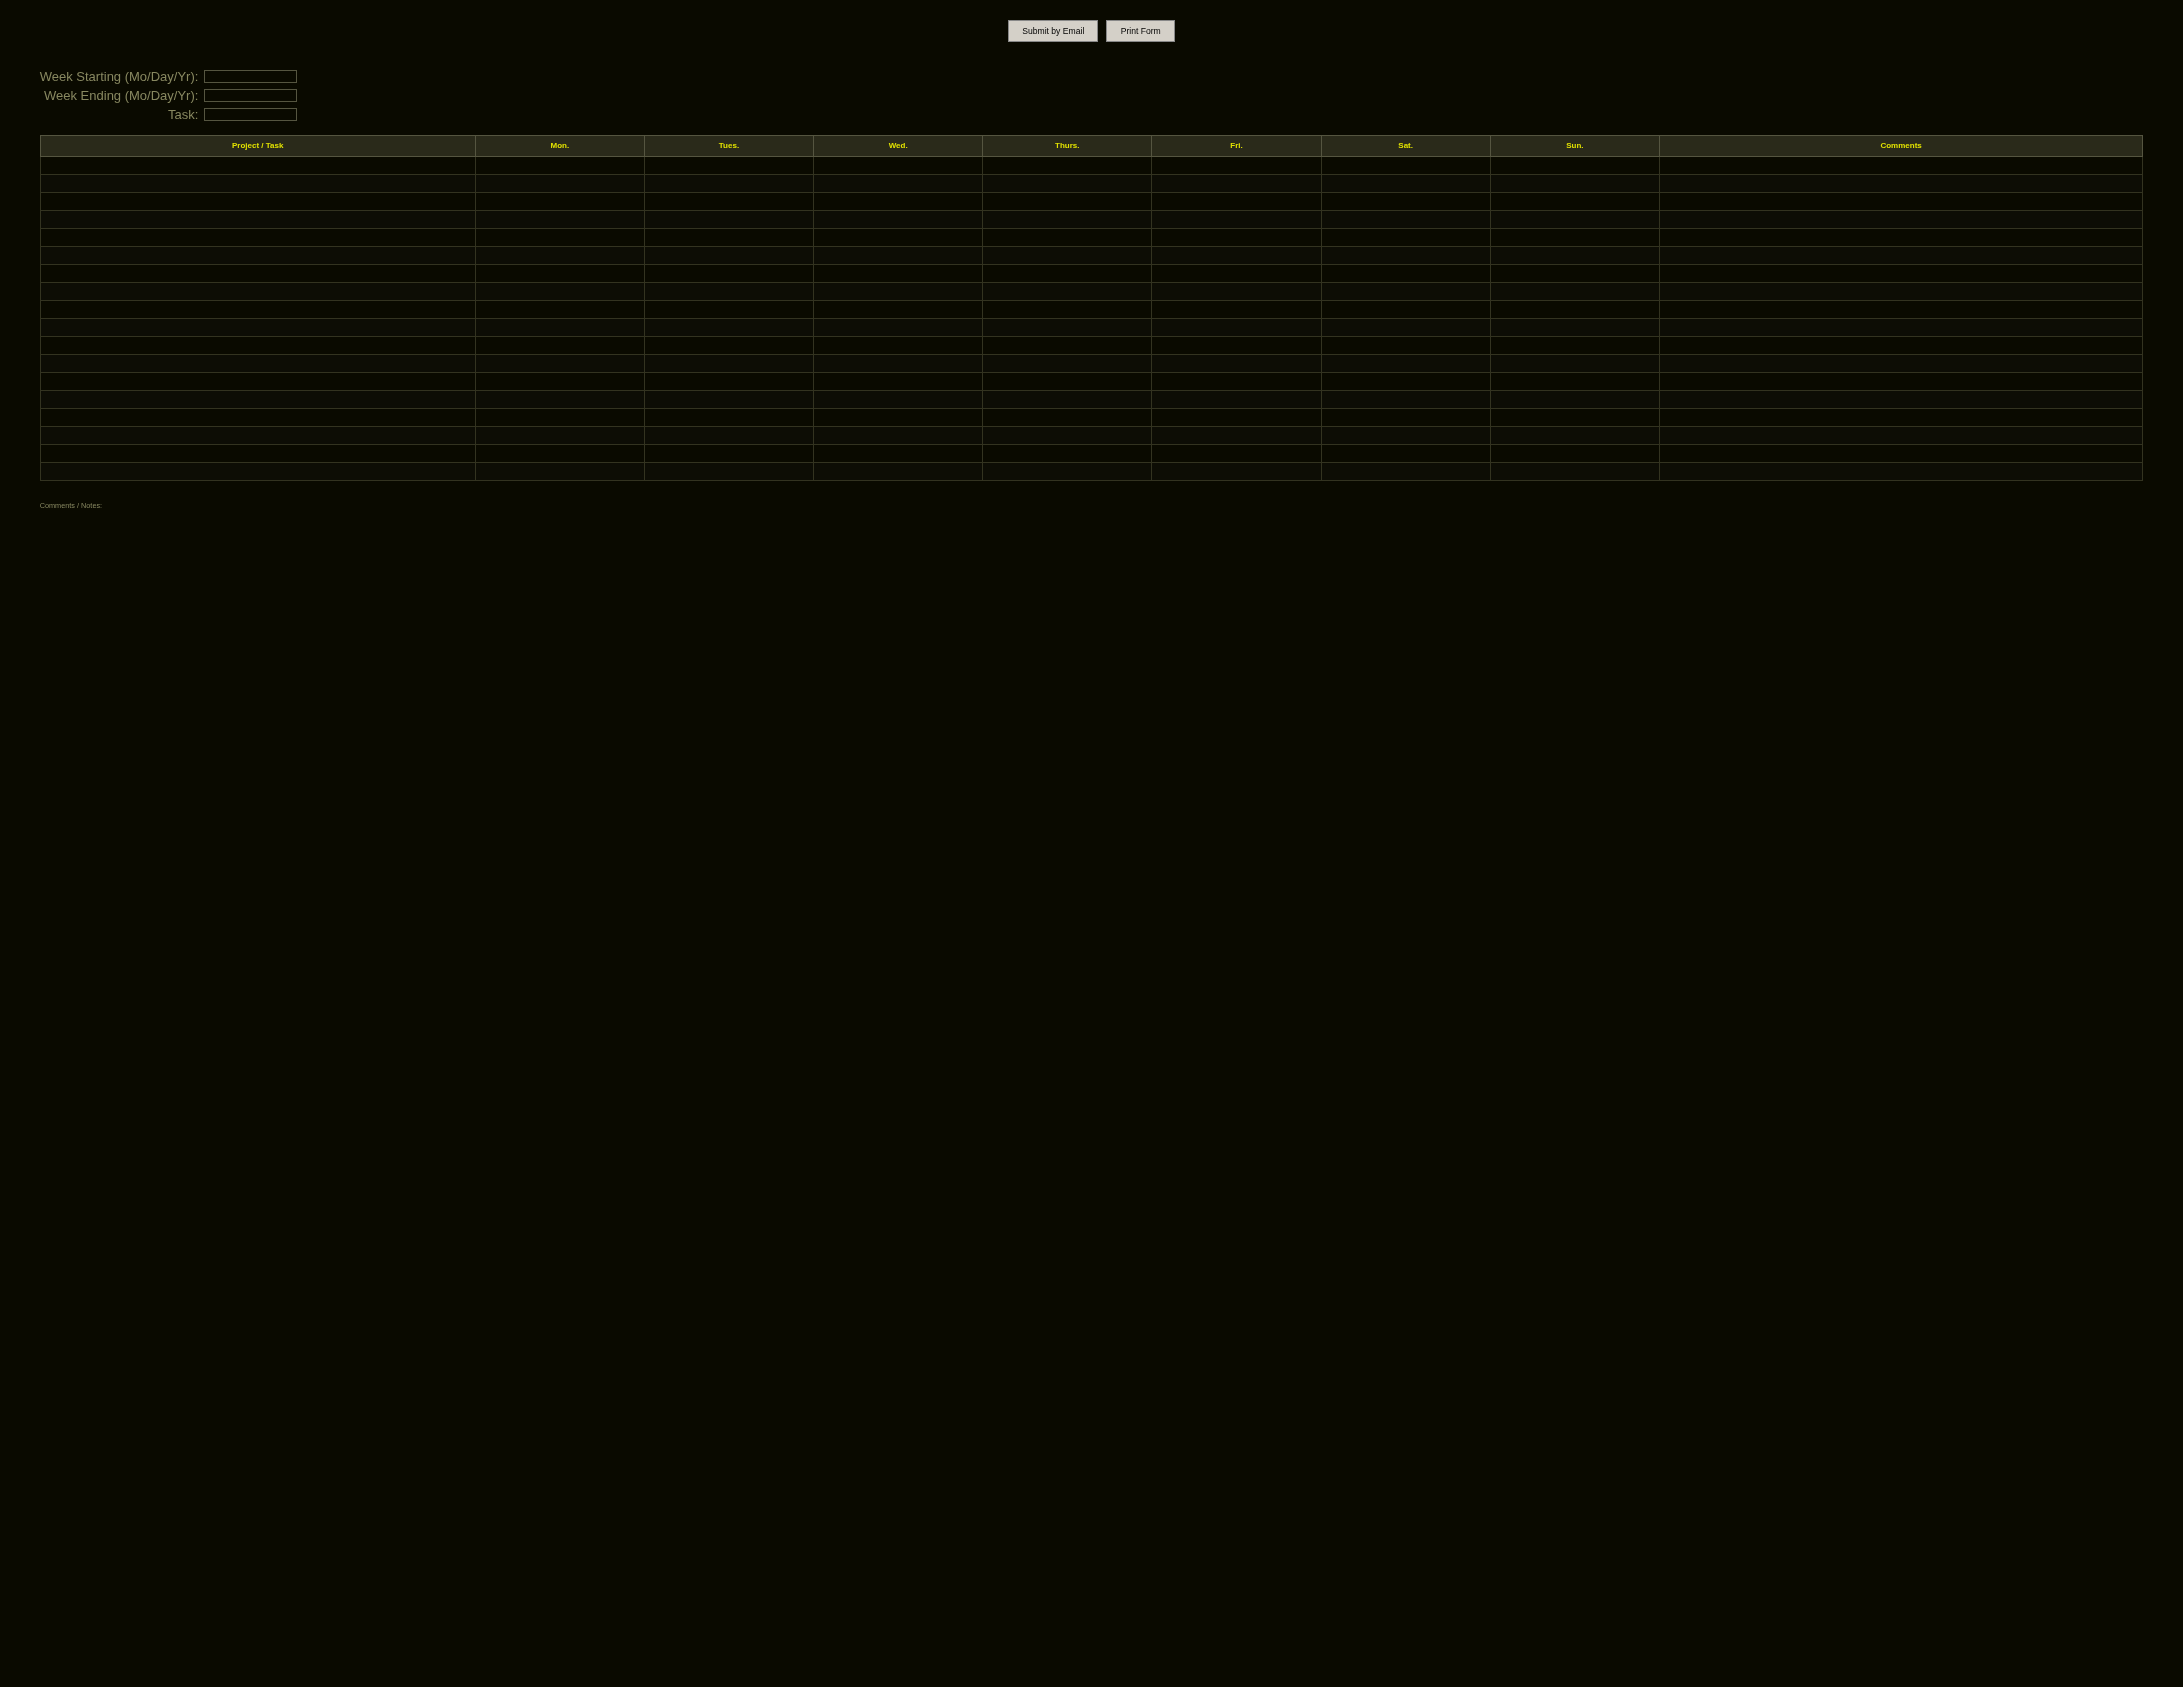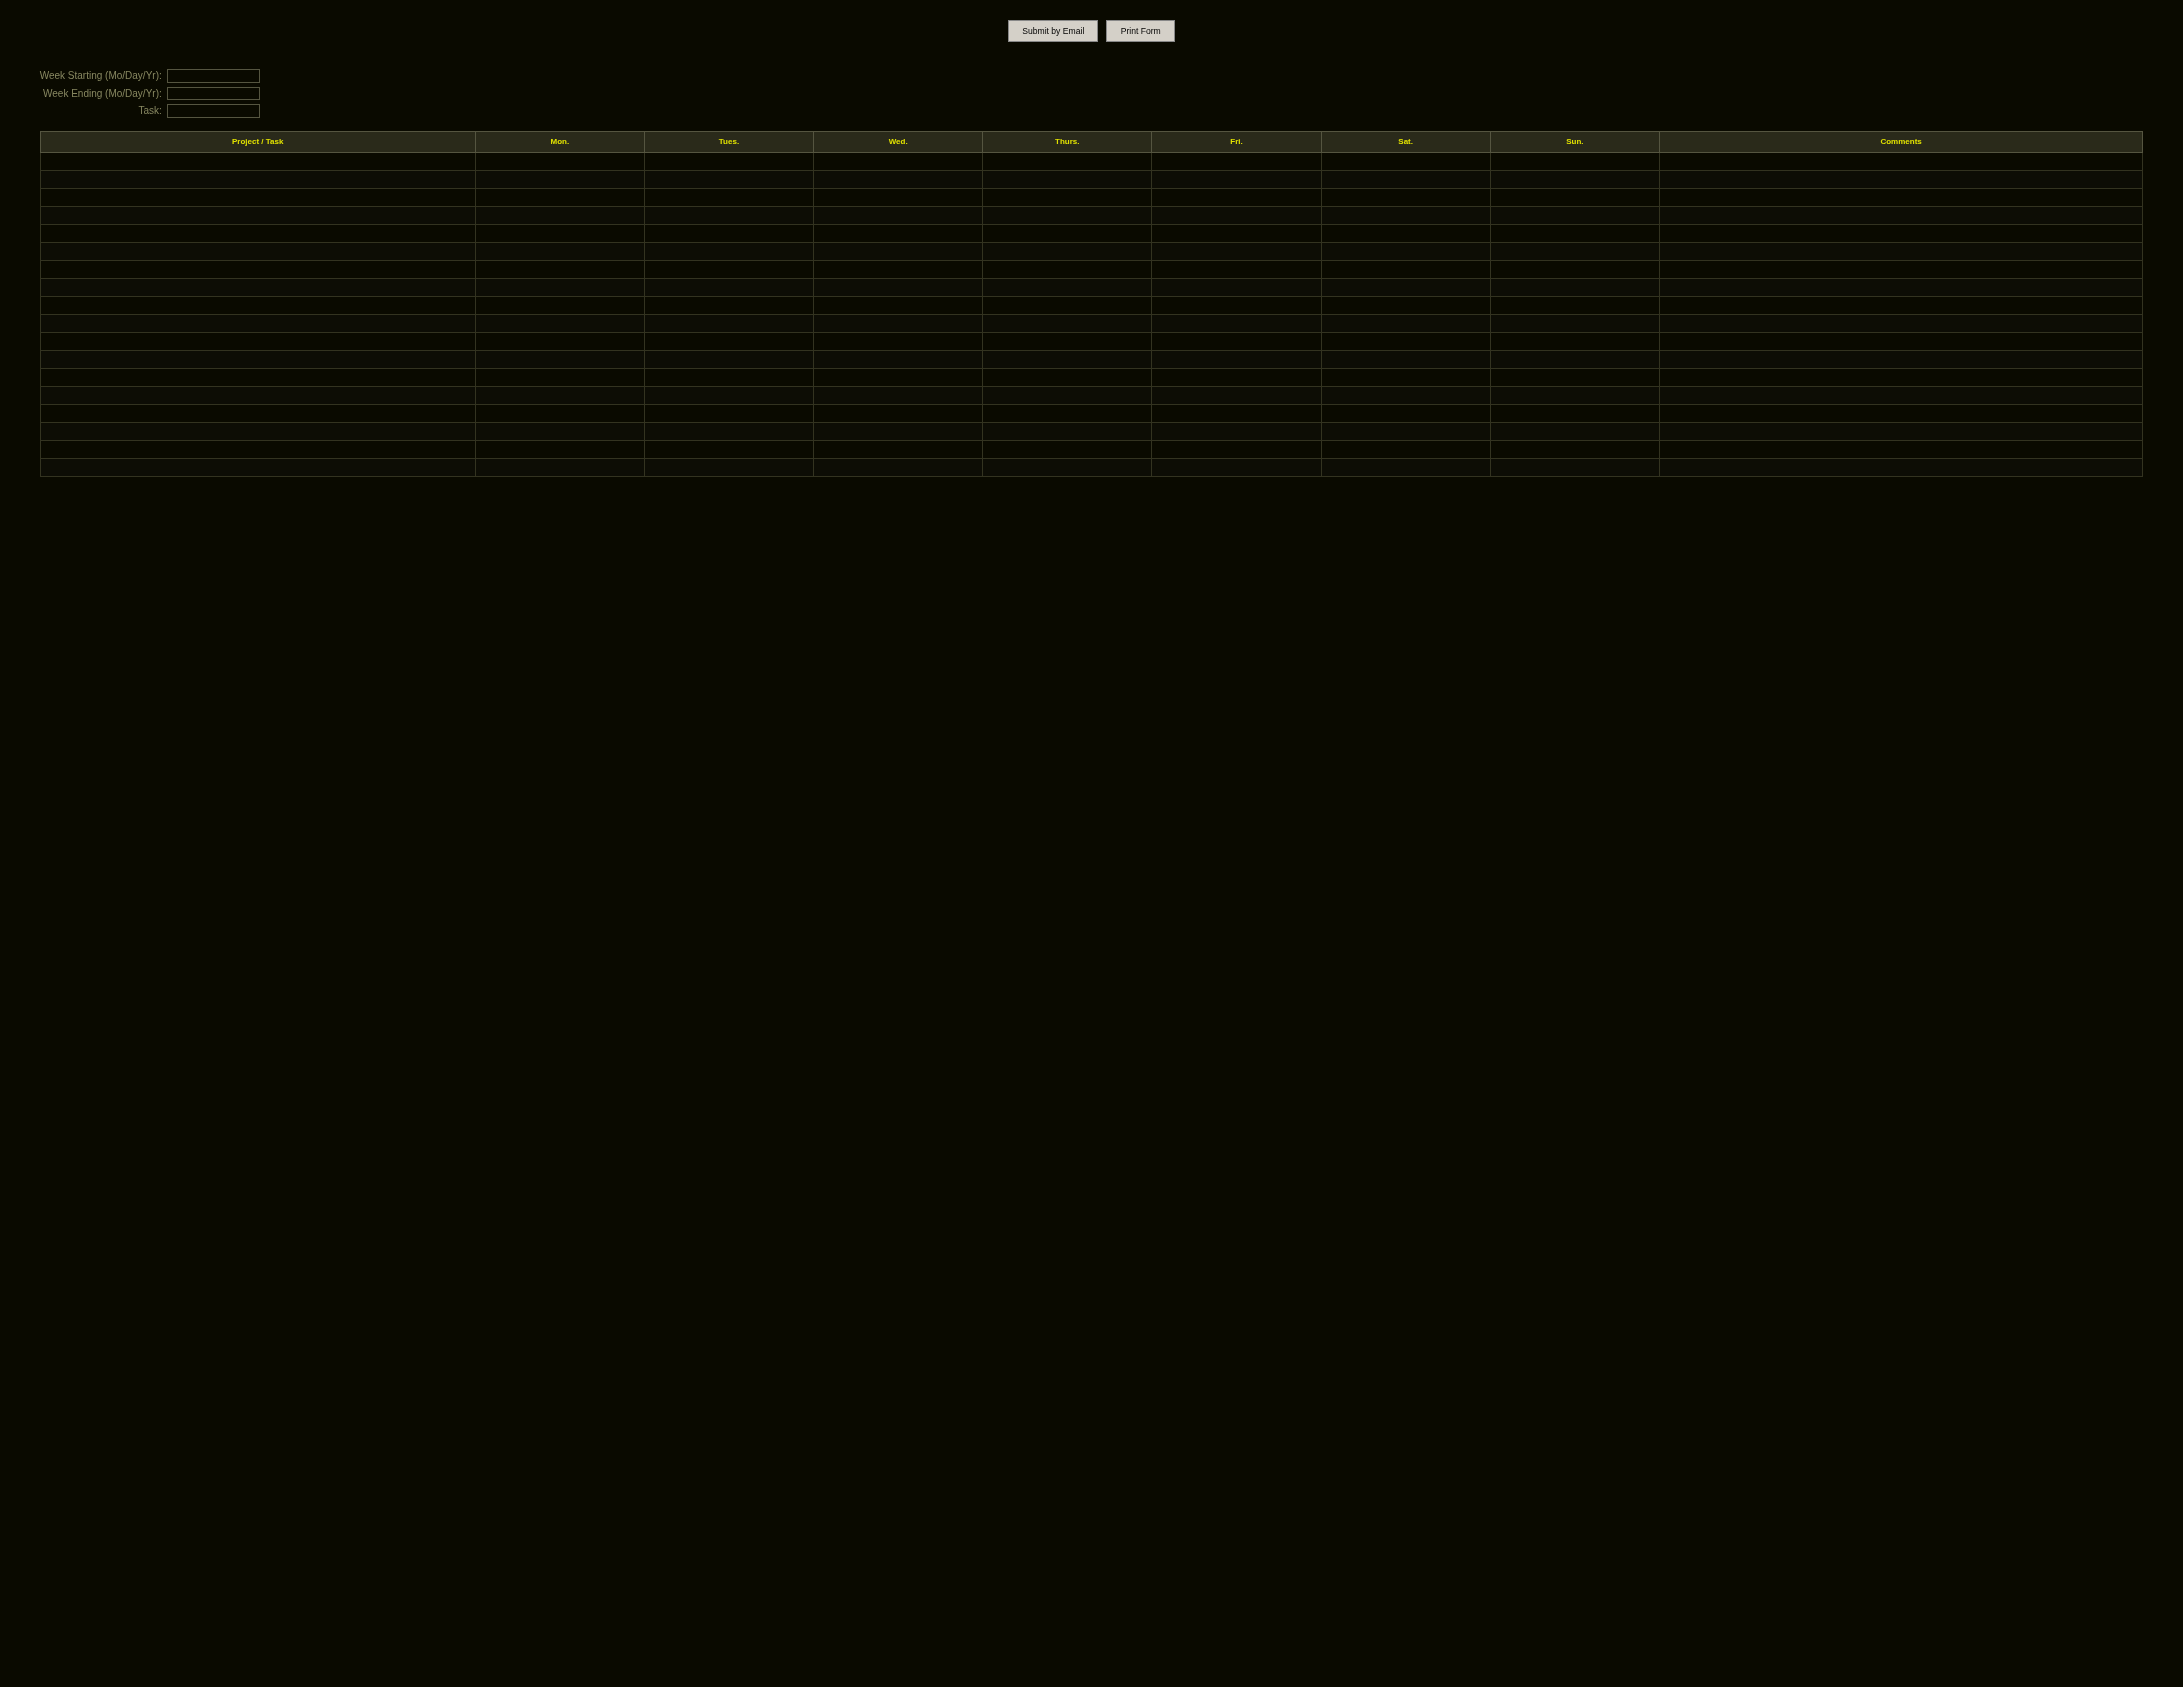--- a/index.html
+++ b/index.html
@@ -72,21 +72,21 @@
     }
 
     .right-field-row {
       display: flex;
       align-items: center;
       gap: 5.3px;
     }
 
     .right-field-label {
       color: #888860;
-      font-size: 10px;
+      font-size: 13px;
       white-space: nowrap;
     }
 
     .right-field-input {
       background: transparent;
       border: 0.7px solid #555540;
       color: #c8c000;
       font-size: 7.3px;
       width: 93px;
       outline: none;
@@ -426,15 +426,18 @@
           <td><input type="text" style=""></td>
           <td><input type="text" style=""></td>
           <td><input type="text" style=""></td>
           <td><input type="text" style=""></td>
           <td><input type="text" style=""></td>
           <td><input type="text" style=""></td>
         </tr>
       </tbody>
   </table>
 
+  <div class="bottom-notes">
+    <span class="summary-label">Comments / Notes:</span>
+  </div>
 
 </div>
 
 
 </body></html>

